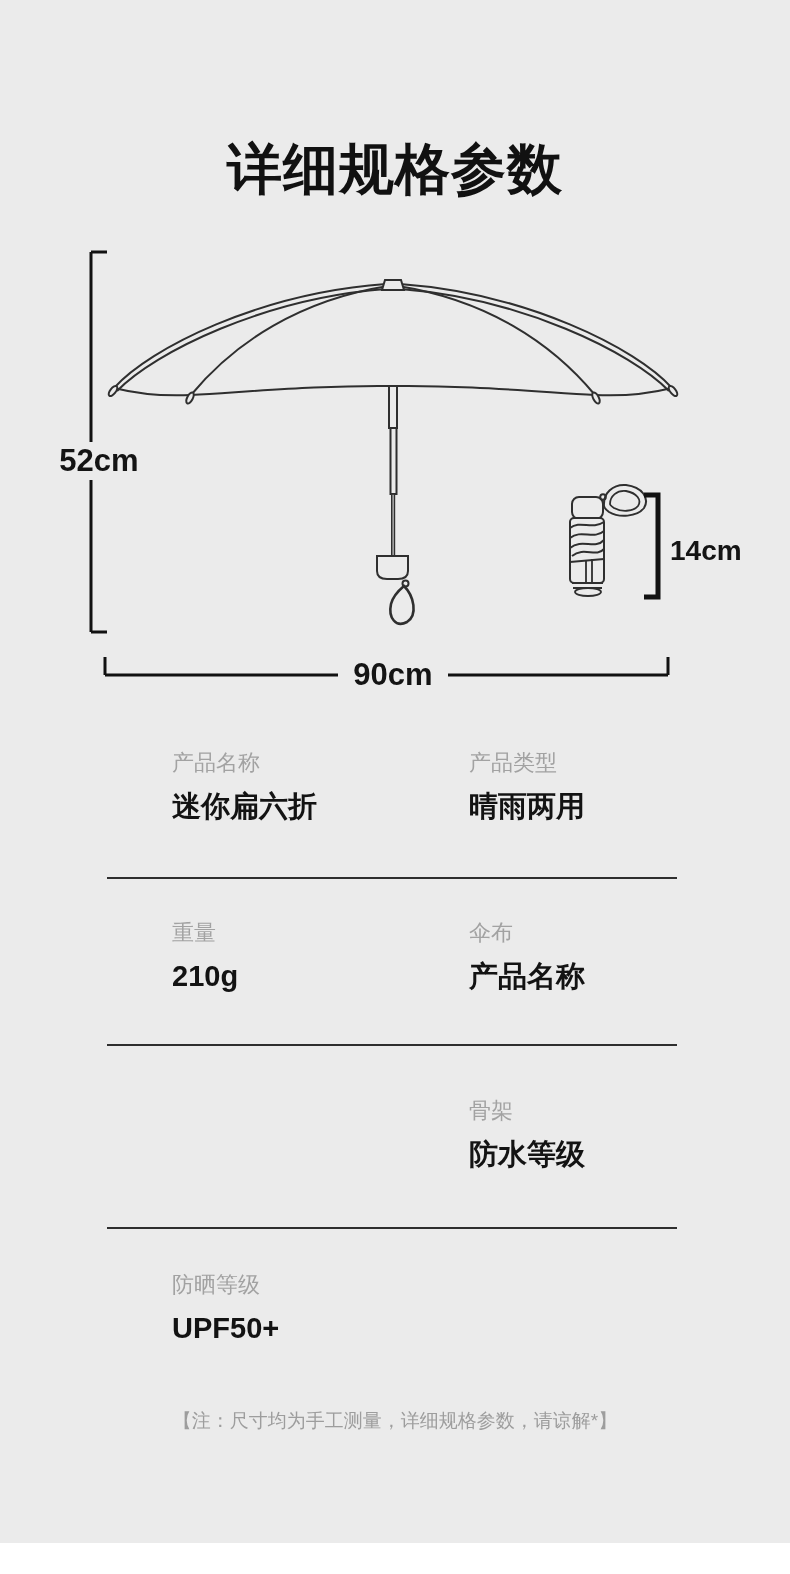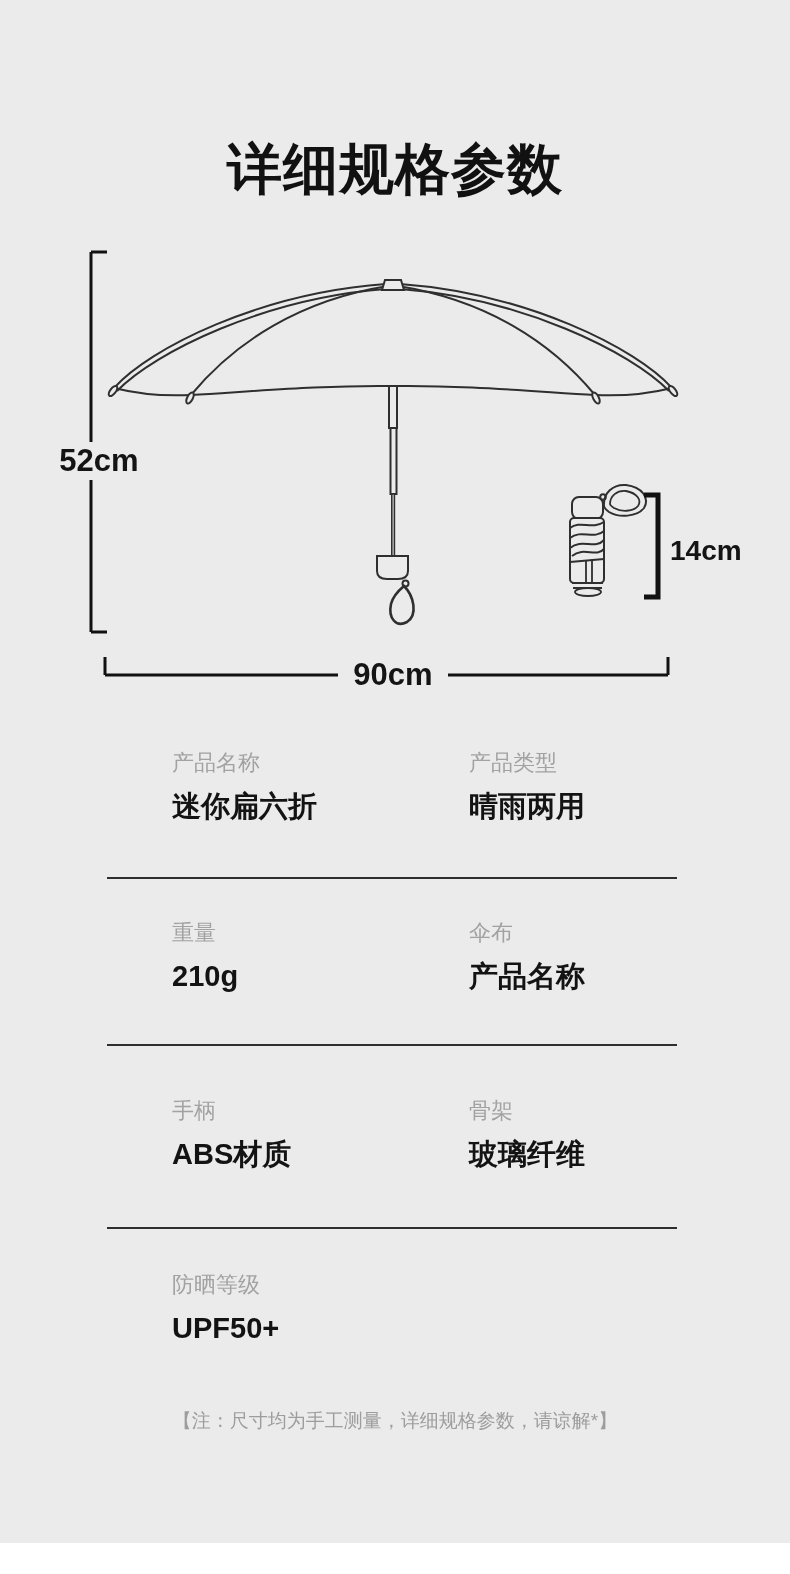--- a/index.html
+++ b/index.html
@@ -160,27 +160,23 @@
   <div class="spec-cell col-l" style="top:922px">
     <div class="spec-label">重量</div>
     <div class="spec-value">210g</div>
   </div>
   <div class="spec-cell col-r" style="top:922px">
     <div class="spec-label">伞布</div>
     <div class="spec-value">产品名称</div>
   </div>
   <div class="divider" style="top:1044px"></div>
 
-  <div class="spec-cell col-l" style="top:1100px">
-    <div class="spec-label">手柄</div>
-    <div class="spec-value">ABS材质</div>
-  </div>
   <div class="spec-cell col-r" style="top:1100px">
     <div class="spec-label">骨架</div>
-    <div class="spec-value">玻璃纤维</div>
+    <div class="spec-value">防水等级</div>
   </div>
   <div class="divider" style="top:1227px"></div>
 
   <div class="spec-cell col-l" style="top:1274px">
     <div class="spec-label">防晒等级</div>
     <div class="spec-value">UPF50+</div>
   </div>
 
   <div class="note">【注：尺寸均为手工测量，详细规格参数，请谅解*】</div>
 </div>

